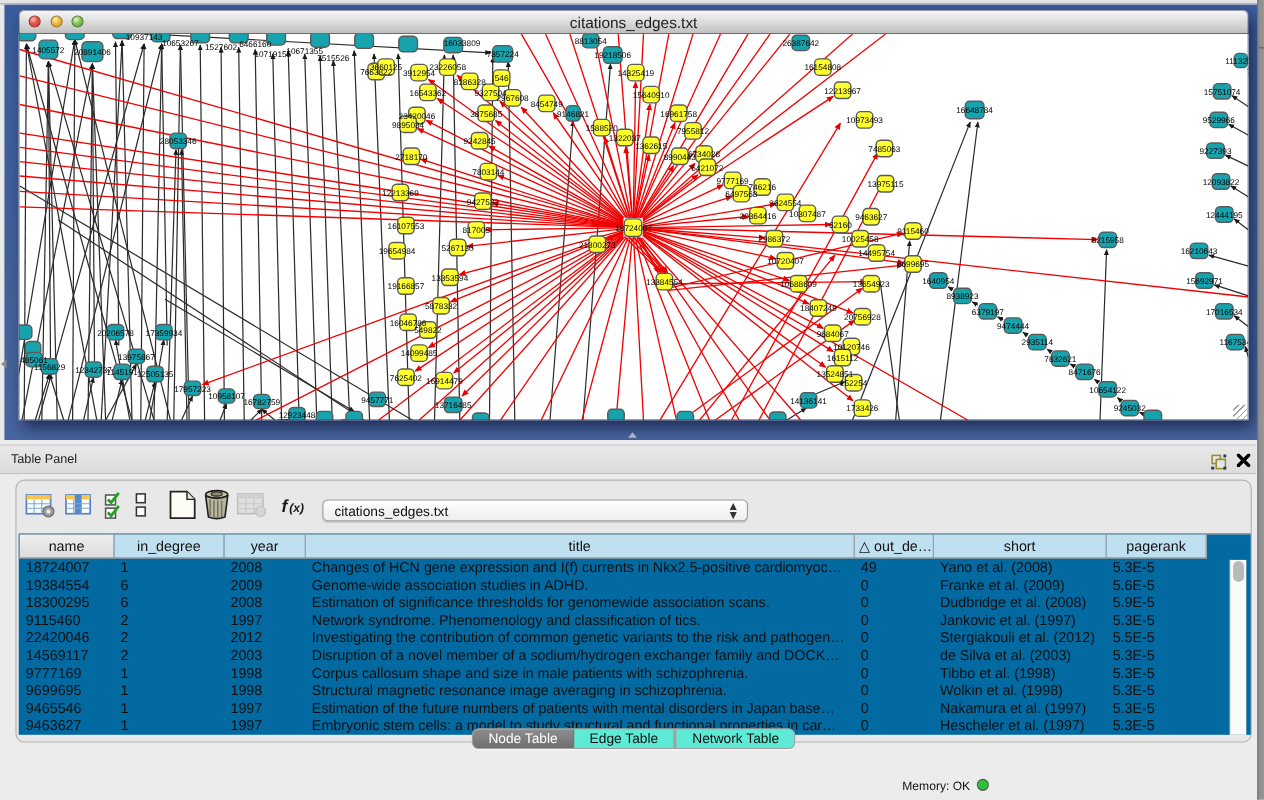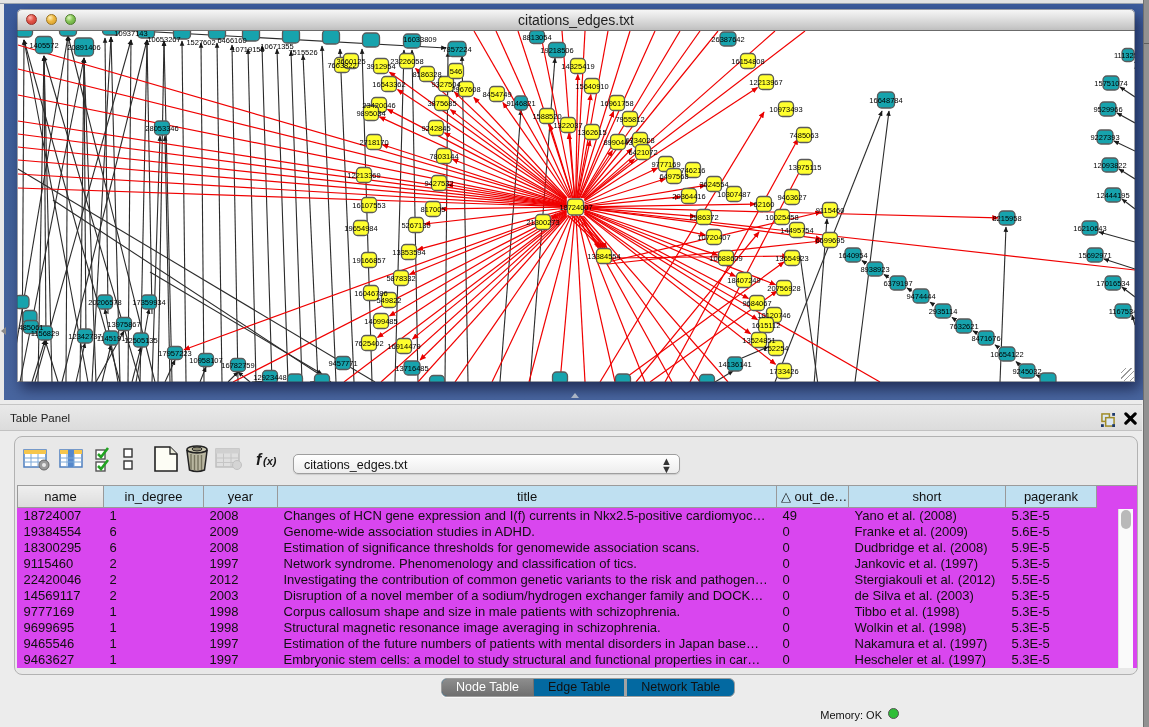--- a/index.html
+++ b/index.html
@@ -21,32 +21,32 @@
  background:repeating-linear-gradient(135deg, transparent 0 3px, #9a9a9a 3px 4px); }
 
 #bottom { position:absolute; left:0; top:400px; width:1149px; height:327px; background:#ececec; }
 #tphead { position:absolute; left:0; top:4px; width:1142px; height:27px; background:linear-gradient(180deg,#e9e9e9,#dcdcdc); border-top:1px solid #c5c5c5; border-bottom:1px solid #c2c2c2; }
 #tphead .t { position:absolute; left:10px; top:7px; font-size:11.5px; color:#222; }
 #panel { position:absolute; left:14px; top:36px; width:1124px; height:239px; border:1px solid #b2b2b2; border-radius:8px; background:#e8e8e8; }
 #toolbar { position:absolute; left:3px; top:3px; width:1100px; height:42px; }
 #combo { position:absolute; left:275px; top:14px; width:387px; height:20px; border:1px solid #9e9e9e; border-radius:5px; background:linear-gradient(180deg,#ffffff,#ededed); box-shadow:0 1px 1px rgba(0,0,0,0.12); }
 #combo .t { position:absolute; left:10px; top:3px; font-size:12.5px; color:#111; }
 #combo .a { position:absolute; right:7px; top:2px; font-size:11px; color:#333; letter-spacing:0; line-height:8px; }
-#tbl { position:absolute; left:2px; top:48px; width:1120px; height:183px; background:#d946ef; border-top:1px solid #9b9b9b; }
+#tbl { position:absolute; left:2px; top:48px; width:1120px; height:183px; background:#0369a1; border-top:1px solid #9b9b9b; }
 table { border-collapse:collapse; table-layout:fixed; width:1075px; font-size:13px; }
 th { height:21px; background:#bfe0f1; border:1px solid #999; border-top:none; font-weight:normal; font-size:13px; color:#111; padding:0; }
 th.c4 { text-align:left; padding-left:4px; }
 th.c0 { background:linear-gradient(180deg,#efefef,#dcdcdc); }
 td { height:16px; padding:0 0 0 6px; color:#101010; white-space:nowrap; overflow:hidden; }
 .c0 { width:86px; } .c1 { width:100px; } .c2 { width:74px; } .c3 { width:499px; }
 .c4 { width:72px; } .c5 { width:157px; } .c6 { width:91px;margin-left:14px; }
 #vsb { position:absolute; right:4px; top:23px; width:15px; height:159px; background:#fafafa; border-left:1px solid #e0e0e0; }
 #vsb .th { position:absolute; left:2px; top:1px; width:10px; height:19px; border-radius:5px; background:#b9b9b9; }
 
-#tabs { position:absolute; left:429px; top:278px; height:19px; display:flex; border:1px solid #9d9d9d; border-radius:6px; overflow:hidden; background:#0369a1; box-shadow:0 1px 0 rgba(255,255,255,0.7);margin-left:12px; }
+#tabs { position:absolute; left:429px; top:262px; height:19px; display:flex; border:1px solid #9d9d9d; border-radius:6px; overflow:hidden; background:#5eead4; box-shadow:0 1px 0 rgba(255,255,255,0.7); }
 #tabs div { font-size:12.5px; padding:1px 14px 0 14px; color:#111; border-right:3px solid #a3a3a3; }
 #tabs div.sel { background:linear-gradient(180deg,#8d8d8d,#6f6f6f); color:#fff; border-right:1px solid #6f6f6f; }
 #tabs div:last-child { border-right:none; }
 #status { position:absolute; left:0; top:303px; width:907px; height:24px; }
 #status .t { position:absolute; right:25px; top:6px; font-size:11px; color:#111; }
 #status .led { position:absolute; right:8px; top:5px; width:11px; height:11px; border-radius:50%; background:#2fbe37; border:1.5px solid #555; }
 
 #flo { position:absolute; right:27px; top:8px; width:14px; height:14px; }
 #clo { position:absolute; right:5px; top:7px; width:13px; height:13px; }
 </style></head>

